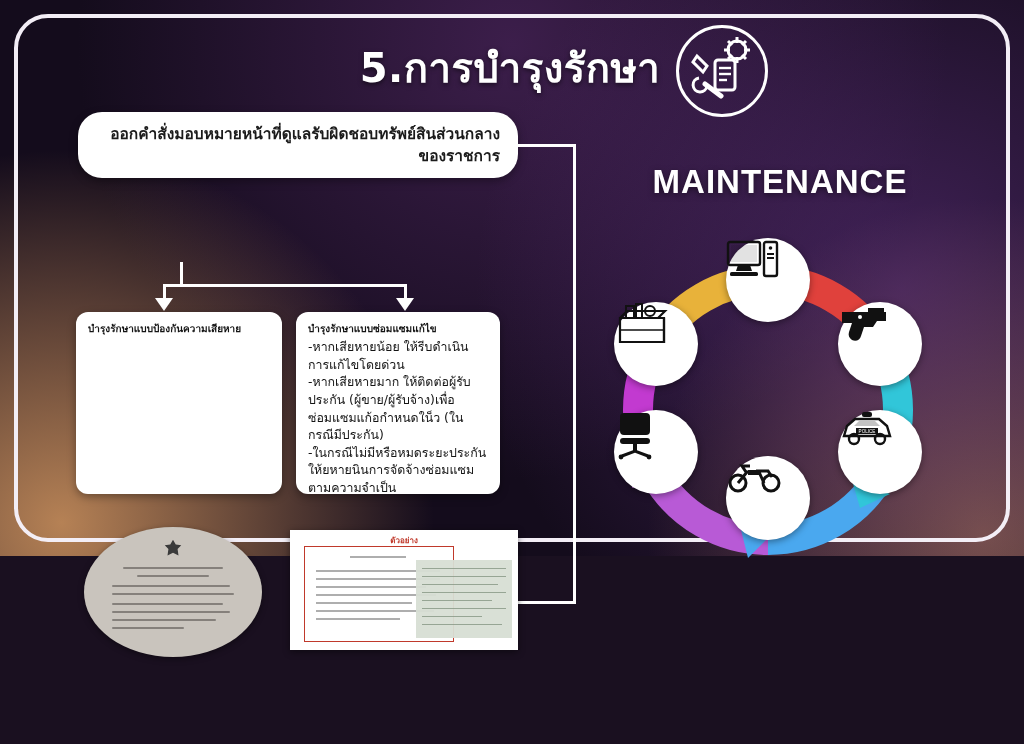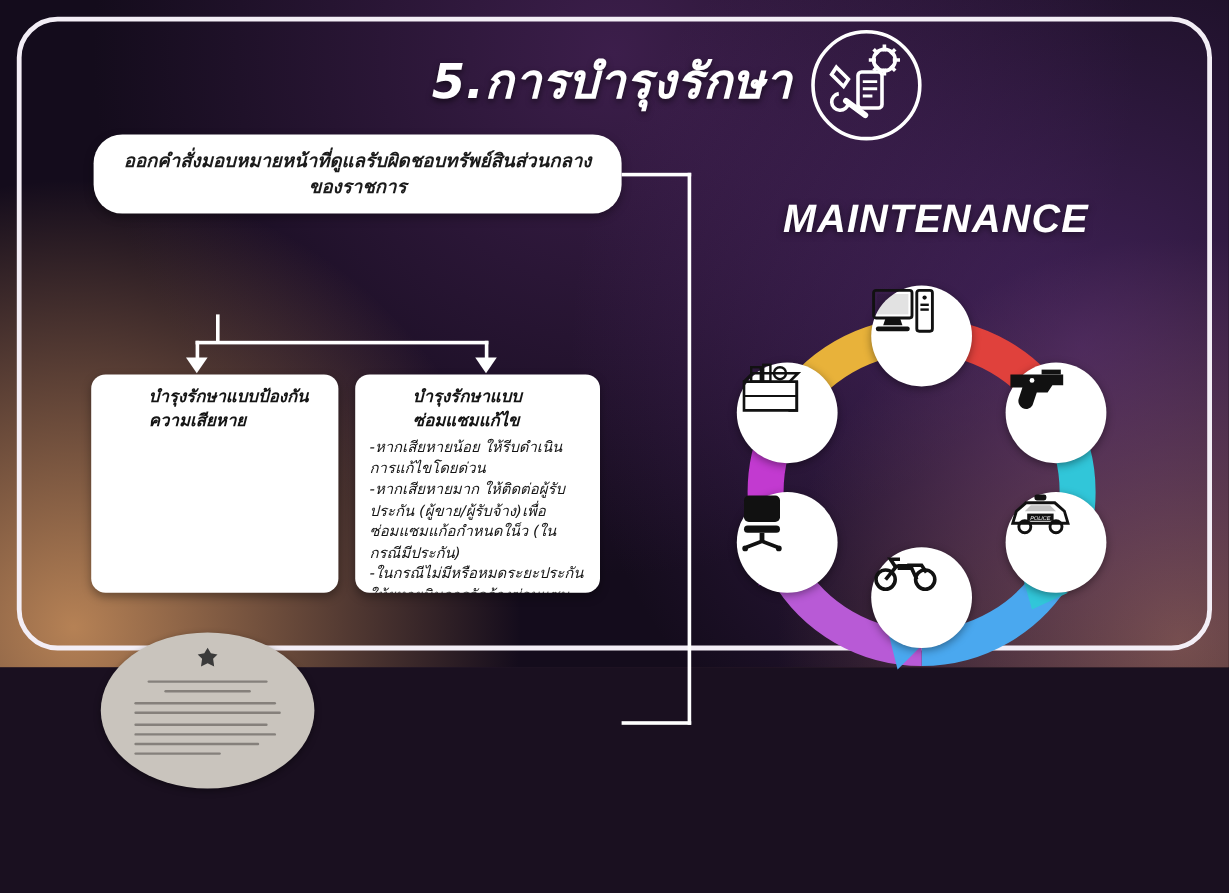--- a/index.html
+++ b/index.html
@@ -9,21 +9,20 @@
     background:#1a1020;
   }
   .slide{
     position:relative;width:1024px;height:556px;
     background:
       radial-gradient(circle at 88% 52%, rgba(120,60,160,0.45) 0%, rgba(60,25,90,0.0) 45%),
       radial-gradient(circle at 6% 94%, rgba(210,150,95,0.85) 0%, rgba(120,70,45,0.0) 34%),
       radial-gradient(circle at 96% 96%, rgba(170,120,80,0.65) 0%, rgba(90,55,40,0.0) 30%),
       radial-gradient(circle at 50% 8%, rgba(60,30,75,1) 0%, rgba(20,12,28,1) 60%),
       linear-gradient(160deg,#1d1226 0%, #120b1a 45%, #2b1a2e 75%, #6b4330 100%);
-    font-style: italic;
   }
   .frame{
     position:absolute;left:14px;top:14px;right:14px;bottom:14px;
     border:4px solid #f3eef6;border-radius:34px;
     box-sizing:border-box;
     pointer-events:none;
   }
   
   .title{
     position:absolute;left:330px;top:36px;width:360px;
@@ -41,40 +40,40 @@
   }
   .title-badge svg{display:block;}
   
   .pill{
     position:absolute;
     background:#ffffff;
     border-radius:24px;
     box-sizing:border-box;
     color:#1b1b1b;
     display:flex;align-items:center;justify-content:center;
-    text-align:center;
+    text-align:right;
     font-size:15.5px;line-height:1.45;
     font-weight:600;
     padding:8px 18px;
     box-shadow:0 3px 8px rgba(0,0,0,.35);
   }
   #pill-order{left:78px;top:112px;width:440px;height:66px;}
   #pill-officer{left:78px;top:190px;width:430px;height:70px;}
 
   .panel{
     position:absolute;background:#ffffff;border-radius:12px;
     box-sizing:border-box;color:#141414;
     padding:10px 12px;
     font-size:12.4px;line-height:1.42;
     box-shadow:0 3px 8px rgba(0,0,0,.35);
     overflow:hidden;
   }
   #panel-prevent{left:76px;top:312px;width:206px;height:182px;}
   #panel-repair{left:296px;top:312px;width:204px;height:182px;}
-  .panel .p-head{font-weight:bold;margin-bottom:2px;font-size:14px;margin-left:36px;}
+  .panel .p-head{font-weight:bold;margin-bottom:2px;font-size:10px;}
   .panel .p-line{white-space:pre-wrap;}
 
   
   .conn{position:absolute;background:#ffffff;}
   .arrow-down{
     position:absolute;width:0;height:0;
     border-left:9px solid transparent;border-right:9px solid transparent;
     border-top:13px solid #ffffff;
   }
 
@@ -192,20 +191,41 @@
     <div class="ln" style="top:40px;left:22%;width:56%"></div>
     <div class="ln" style="top:48px;left:30%;width:40%"></div>
     <div class="ln" style="top:58px;left:16%;width:66%"></div>
     <div class="ln" style="top:66px;left:16%;width:68%"></div>
     <div class="ln" style="top:76px;left:16%;width:62%"></div>
     <div class="ln" style="top:84px;left:16%;width:66%"></div>
     <div class="ln" style="top:92px;left:16%;width:58%"></div>
     <div class="ln" style="top:100px;left:16%;width:40%"></div>
   </div>
 
+  <div class="doc-paper">
+    <div class="dp-title">ตัวอย่าง</div>
+    <div class="dp-box"></div>
+    <div class="ln" style="left:60px;top:26px;width:56px;"></div>
+    <div class="ln" style="left:26px;top:40px;width:124px;"></div>
+    <div class="ln" style="left:26px;top:48px;width:124px;"></div>
+    <div class="ln" style="left:26px;top:56px;width:110px;"></div>
+    <div class="ln" style="left:26px;top:64px;width:120px;"></div>
+    <div class="ln" style="left:26px;top:72px;width:96px;"></div>
+    <div class="ln" style="left:26px;top:80px;width:118px;"></div>
+    <div class="ln" style="left:26px;top:88px;width:84px;"></div>
+    <div class="dp-shade"></div>
+    <div class="lnr" style="left:132px;top:38px;width:84px;"></div>
+    <div class="lnr" style="left:132px;top:46px;width:84px;"></div>
+    <div class="lnr" style="left:132px;top:54px;width:76px;"></div>
+    <div class="lnr" style="left:132px;top:62px;width:84px;"></div>
+    <div class="lnr" style="left:132px;top:70px;width:70px;"></div>
+    <div class="lnr" style="left:132px;top:78px;width:84px;"></div>
+    <div class="lnr" style="left:132px;top:86px;width:60px;"></div>
+    <div class="lnr" style="left:132px;top:94px;width:80px;"></div>
+  </div>
 
   <div class="maint-title">MAINTENANCE</div>
 
   <div class="cycle">
     <svg width="340" height="340" viewBox="0 0 340 340">
       <g fill="none" stroke-width="30" stroke-linecap="butt">
         <path d="M170 40 A130 130 0 0 1 282.6 105" stroke="#e0413c"></path>
         <path d="M282.6 105 A130 130 0 0 1 282.6 235" stroke="#31c6d9"></path>
         <path d="M282.6 235 A130 130 0 0 1 170 300" stroke="#4aa8ef"></path>
         <path d="M170 300 A130 130 0 0 1 57.4 235" stroke="#b85ad6"></path>

